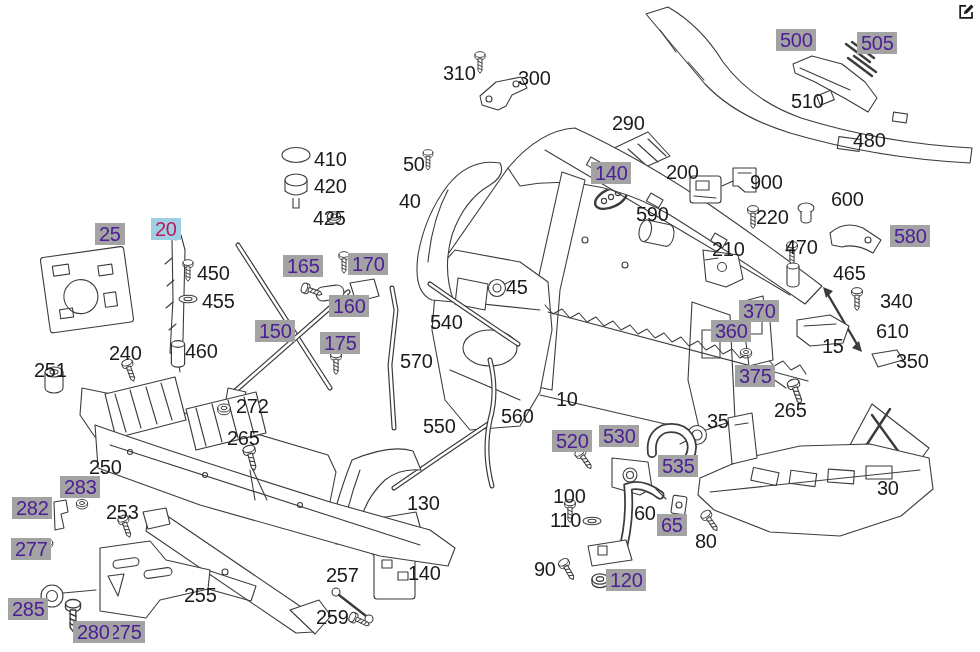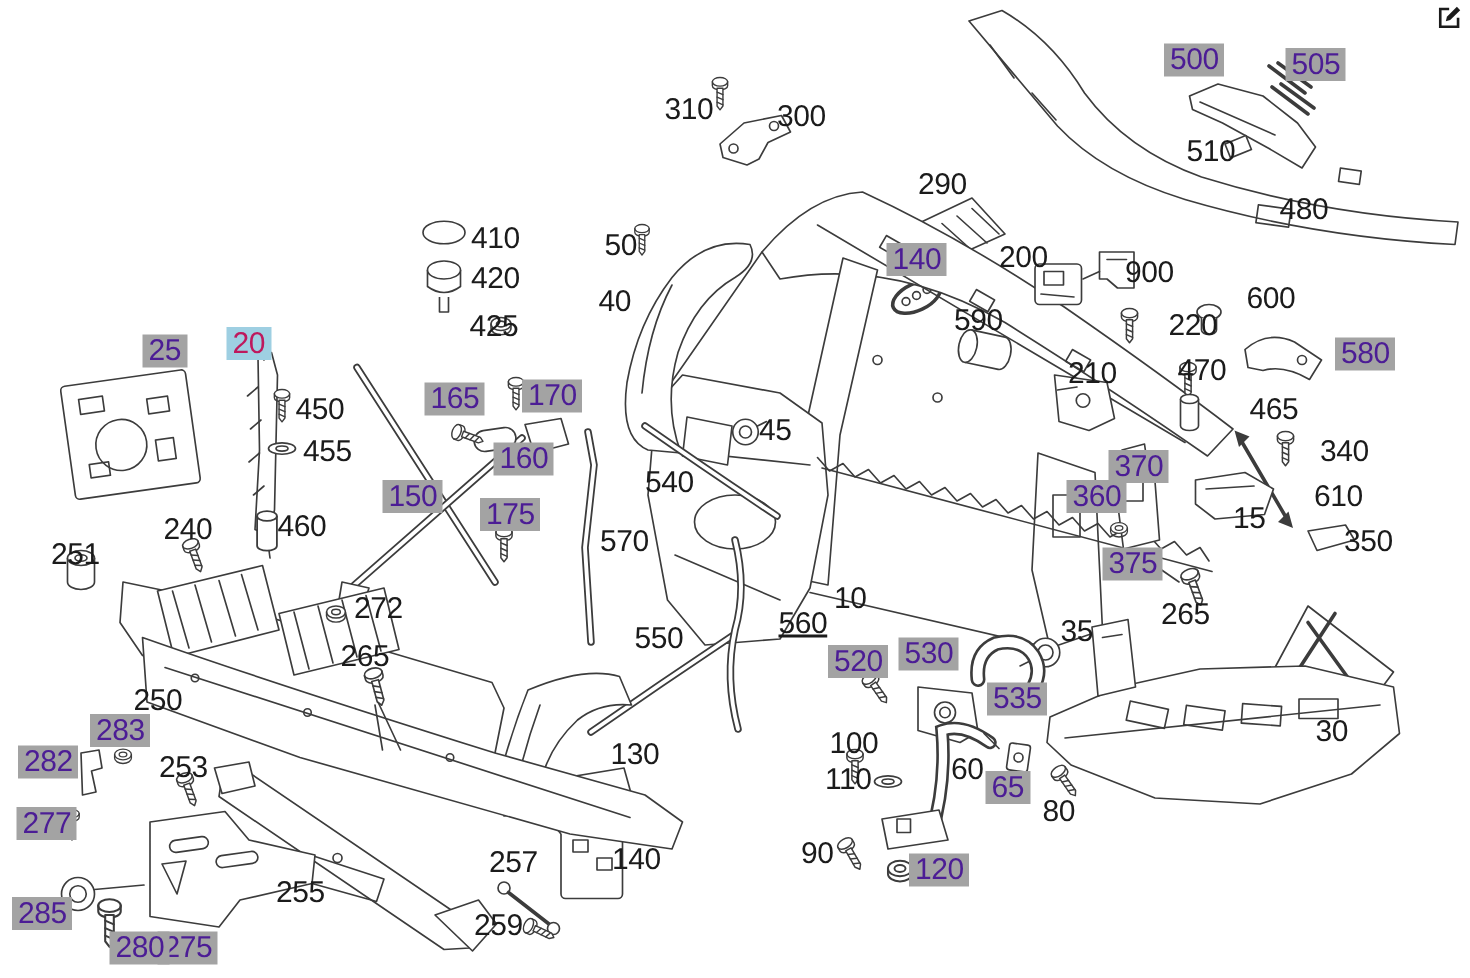--- a/index.html
+++ b/index.html
@@ -355,21 +355,21 @@
       <div class="part-label gray" style="left: 857px; top: 32px;">505</div>
       <div class="part-label" style="left: 791px; top: 90px;">510</div>
       <div class="part-label" style="left: 853px; top: 129px;">480</div>
       <div class="part-label" style="left: 443px; top: 62px;">310</div>
       <div class="part-label" style="left: 518px; top: 67px;">300</div>
       <div class="part-label" style="left: 612px; top: 112px;">290</div>
       <div class="part-label gray" style="left: 591px; top: 162px;">140</div>
       <div class="part-label" style="left: 666px; top: 161px;">200</div>
       <div class="part-label" style="left: 750px; top: 171px;">900</div>
       <div class="part-label" style="left: 636px; top: 203px;">590</div>
-      <div class="part-label" style="left: 779px; top: 206px; text-align: center;">220</div>
+      <div class="part-label" style="left: 756px; top: 206px; text-align: center;">220</div>
       <div class="part-label" style="left: 712px; top: 238px;">210</div>
       <div class="part-label" style="left: 831px; top: 188px;">600</div>
       <div class="part-label" style="left: 785px; top: 236px;">470</div>
       <div class="part-label gray" style="left: 890px; top: 225px;">580</div>
       <div class="part-label" style="left: 833px; top: 262px;">465</div>
       <div class="part-label" style="left: 314px; top: 148px;">410</div>
       <div class="part-label" style="left: 314px; top: 175px;">420</div>
       <div class="part-label" style="left: 313px; top: 207px;">425</div>
       <div class="part-label" style="left: 403px; top: 153px;">50</div>
       <div class="part-label" style="left: 399px; top: 190px;">40</div>
@@ -381,21 +381,21 @@
       <div class="part-label" style="left: 109px; top: 342px;">240</div>
       <div class="part-label" style="left: 34px; top: 359px;">251</div>
       <div class="part-label gray" style="left: 283px; top: 255px;">165</div>
       <div class="part-label gray" style="left: 348px; top: 253px;">170</div>
       <div class="part-label gray" style="left: 329px; top: 295px;">160</div>
       <div class="part-label gray" style="left: 255px; top: 320px;">150</div>
       <div class="part-label gray" style="left: 320px; top: 332px;">175</div>
       <div class="part-label" style="left: 430px; top: 311px;">540</div>
       <div class="part-label" style="left: 400px; top: 350px;">570</div>
       <div class="part-label" style="left: 423px; top: 415px;">550</div>
-      <div class="part-label" style="left: 519px; top: 405px; text-decoration: underline;">560</div>
+      <div class="part-label" style="left: 501px; top: 405px;">560</div>
       <div class="part-label" style="left: 506px; top: 276px;">45</div>
       <div class="part-label" style="left: 556px; top: 388px;">10</div>
       <div class="part-label" style="left: 880px; top: 290px;">340</div>
       <div class="part-label" style="left: 876px; top: 320px;">610</div>
       <div class="part-label" style="left: 822px; top: 335px;">15</div>
       <div class="part-label" style="left: 896px; top: 350px;">350</div>
       <div class="part-label gray" style="left: 739px; top: 300px;">370</div>
       <div class="part-label gray" style="left: 711px; top: 320px;">360</div>
       <div class="part-label gray" style="left: 735px; top: 365px;">375</div>
       <div class="part-label" style="left: 774px; top: 399px;">265</div>

